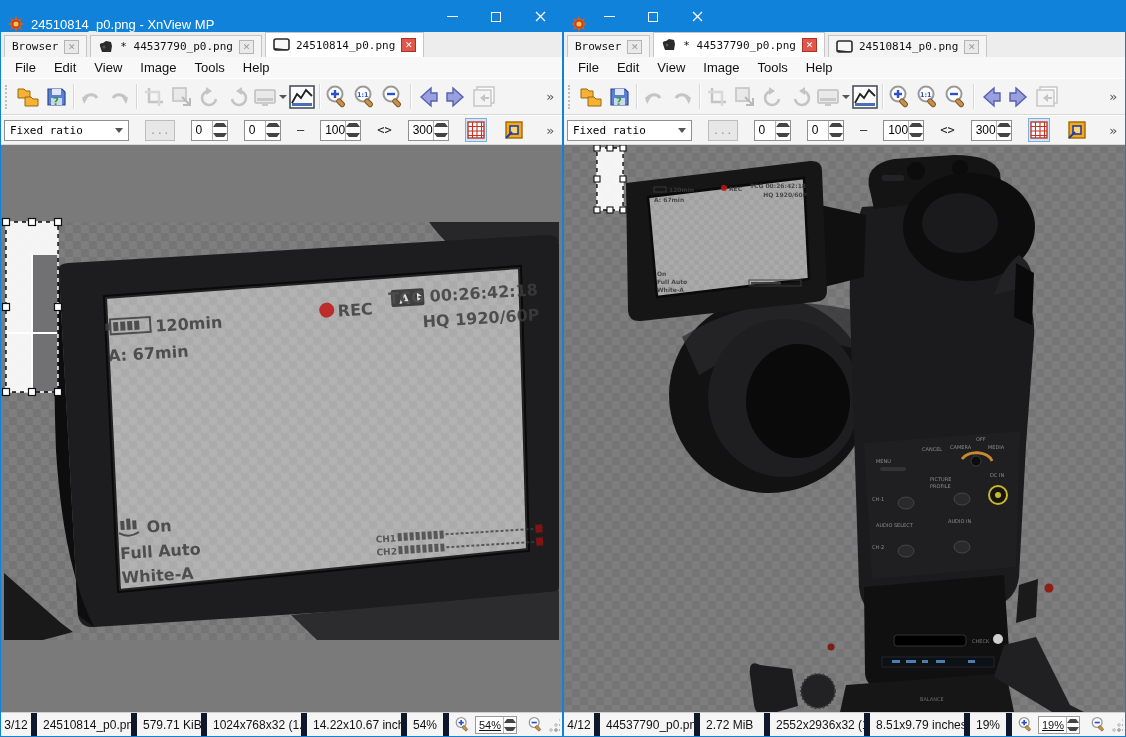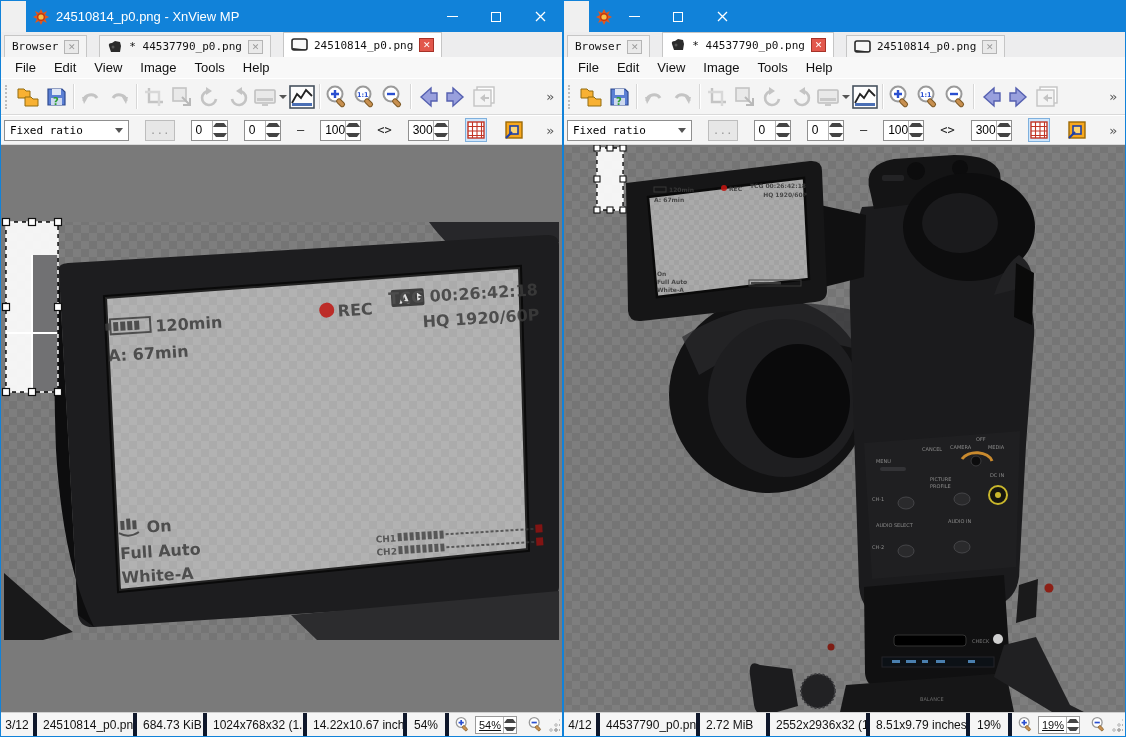--- a/index.html
+++ b/index.html
@@ -3,31 +3,31 @@
 <meta charset="utf-8">
 <style>
   * { box-sizing: border-box; }
   html,body { margin:0; padding:0; width:1126px; height:737px; overflow:hidden;
     font-family:"Liberation Sans", sans-serif; background:#000; }
   .app { display:flex; width:1126px; height:737px; }
   .window { width:563px; height:737px; border:1px solid #1182d9; display:flex;
     flex-direction:column; background:#f0f0f0; }
 
   
-  .titlebar { height:31px; flex:none; background:#1182d9; display:flex; align-items:center; padding-left:7px;margin-left:25px; }
+  .titlebar { height:31px; flex:none; background:#1182d9; display:flex; align-items:flex-end; padding-left:7px; }
   .title-text { color:#fff; font-size:13px; margin-left:7px; flex:1; white-space:nowrap; overflow:hidden; }
   .win-controls { display:flex; height:100%; }
   .win-btn { width:44px; height:100%; display:flex; align-items:center; justify-content:center; }
   .min-glyph { width:11px; height:1px; background:#fff; }
   .max-glyph { width:10px; height:10px; border:1px solid #fff; }
 
   
   .tabbar { height:25px; flex:none; background:#ededee; display:flex; align-items:flex-end; padding-left:3px; }
   .tab { height:22px; display:flex; align-items:center; gap:6px; padding:0 7px;
-    background:#f4f4f4; border:1px solid #c6c6c6; border-bottom:none; margin-right:12px;
+    background:#f4f4f4; border:1px solid #c6c6c6; border-bottom:none; margin-right:3px;
     font-family:"DejaVu Sans Mono", monospace; font-size:11px; color:#111; white-space:nowrap; }
   .tab.active { background:#fff; height:25px; }
   .tab-close { width:15px; height:14px; background:#e9e9e9; border:1px solid #b5b5b5;
     color:#9a9a9a; font-size:9px; line-height:12px; text-align:center; font-family:"Liberation Sans",sans-serif; }
   .tab-close.red { background:#e2574c; border-color:#a63228; color:#fff; }
 
   
   .menubar { height:21px; flex:none; background:#f8f8f8; display:flex; align-items:center; padding-left:5px; font-size:13px; color:#111; }
   .menu-item { padding:1px 9px; }
 
@@ -58,21 +58,21 @@
   .toggle-grid { width:27px; height:24px; background:#cfe6fb; border:1px solid #7fb0dd; display:flex; align-items:center; justify-content:center; }
   .btn-plain { width:27px; height:24px; display:flex; align-items:center; justify-content:center; }
 
   
   .canvas { flex:1; position:relative; background:#7a7a7a; overflow:hidden; }
   .canvas svg { position:absolute; left:0; top:0; }
 
   
   .statusbar { height:24px; flex:none; background:#f5f5f5; border-top:1px solid #cfcfcf;
     display:flex; align-items:center; font-size:12px; color:#111; }
-  .sseg { padding:0 6px; border-right:4px solid #0f172a; height:100%; display:flex; align-items:center; white-space:nowrap; overflow:hidden; flex:none; }
+  .sseg { padding:0 6px; border-right:6px solid #0f172a; height:100%; display:flex; align-items:center; white-space:nowrap; overflow:hidden; flex:none; }
   .zoomctl { display:flex; align-items:center; gap:4px; padding:0 5px; }
   .zspin { width:42px; height:18px; background:#fff; border:1px solid #9a9a9a; display:flex; }
   .zspin .val { flex:1; font-size:11px; padding:2px 0 0 3px; text-decoration:underline; }
   .zspin .btns { width:13px; border-left:1px solid #b5b5b5; display:flex; flex-direction:column; }
   .zspin .btns div { flex:1; display:flex; align-items:center; justify-content:center; }
   .gripdots { margin-left:auto; width:14px; height:14px; margin-right:2px;
     background:
       radial-gradient(circle at 12px 12px, #a9a9a9 1.5px, transparent 2px),
       radial-gradient(circle at 12px 7px,  #a9a9a9 1.5px, transparent 2px),
       radial-gradient(circle at 7px 12px,  #a9a9a9 1.5px, transparent 2px),
@@ -418,21 +418,21 @@
               <rect x="27.5" y="243.5" width="7" height="7"></rect>
               <rect x="53.5" y="243.5" width="7" height="7"></rect>
           </g>
         </g>
       </svg>
     </div>
 
     <div class="statusbar">
       <div class="sseg" style="width:36px;justify-content:center">3/12</div>
       <div class="sseg" style="width:100px">24510814_p0.pn</div>
-      <div class="sseg" style="width:70px">684.73 KiB</div>
+      <div class="sseg" style="width:70px">579.71 KiB</div>
       <div class="sseg" style="width:100px">1024x768x32 (1..</div>
       <div class="sseg" style="width:100px">14.22x10.67 inch</div>
       <div class="sseg" style="width:42px;justify-content:center">54%</div>
       <div class="zoomctl">
         <svg width="17" height="17" viewBox="0 0 26 26">
           <circle cx="11" cy="10" r="7.5" fill="#fff" stroke="#9a9a9a" stroke-width="2"></circle>
           <path d="M11 6 V14 M7 10 H15" stroke="#2a4fd0" stroke-width="2.6"></path>
           <rect x="15" y="14" width="9" height="4.5" rx="2" transform="rotate(45 15 14)" fill="#c89050" stroke="#7a5520"></rect>
         </svg>
         <div class="zspin">

